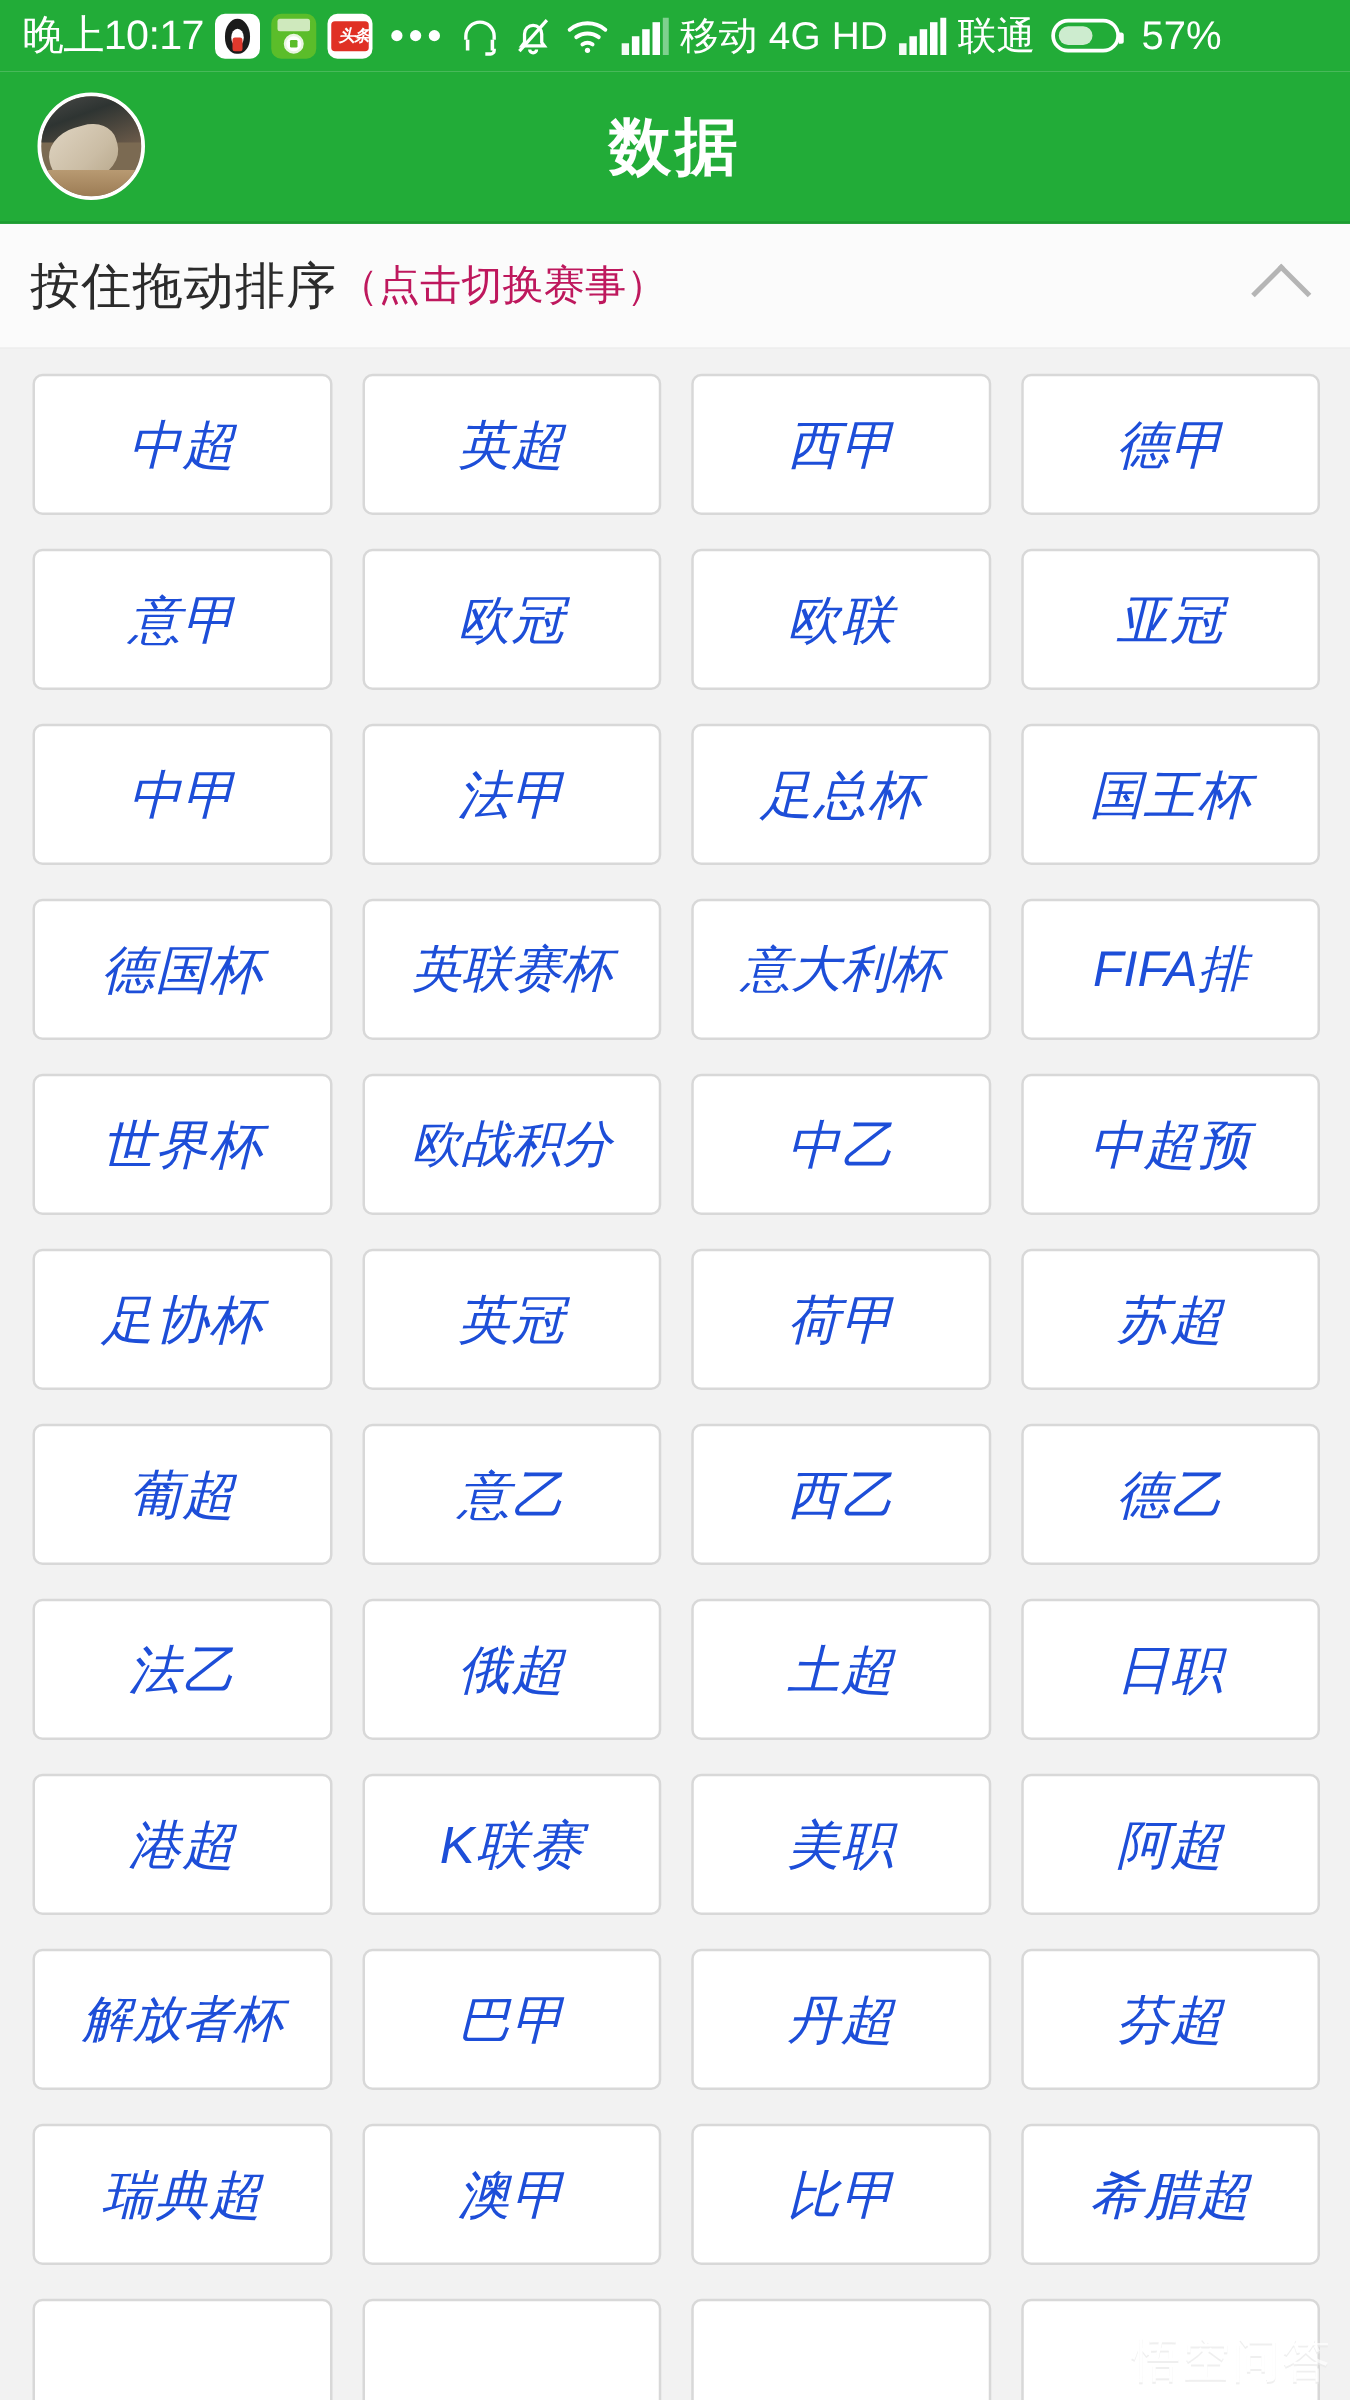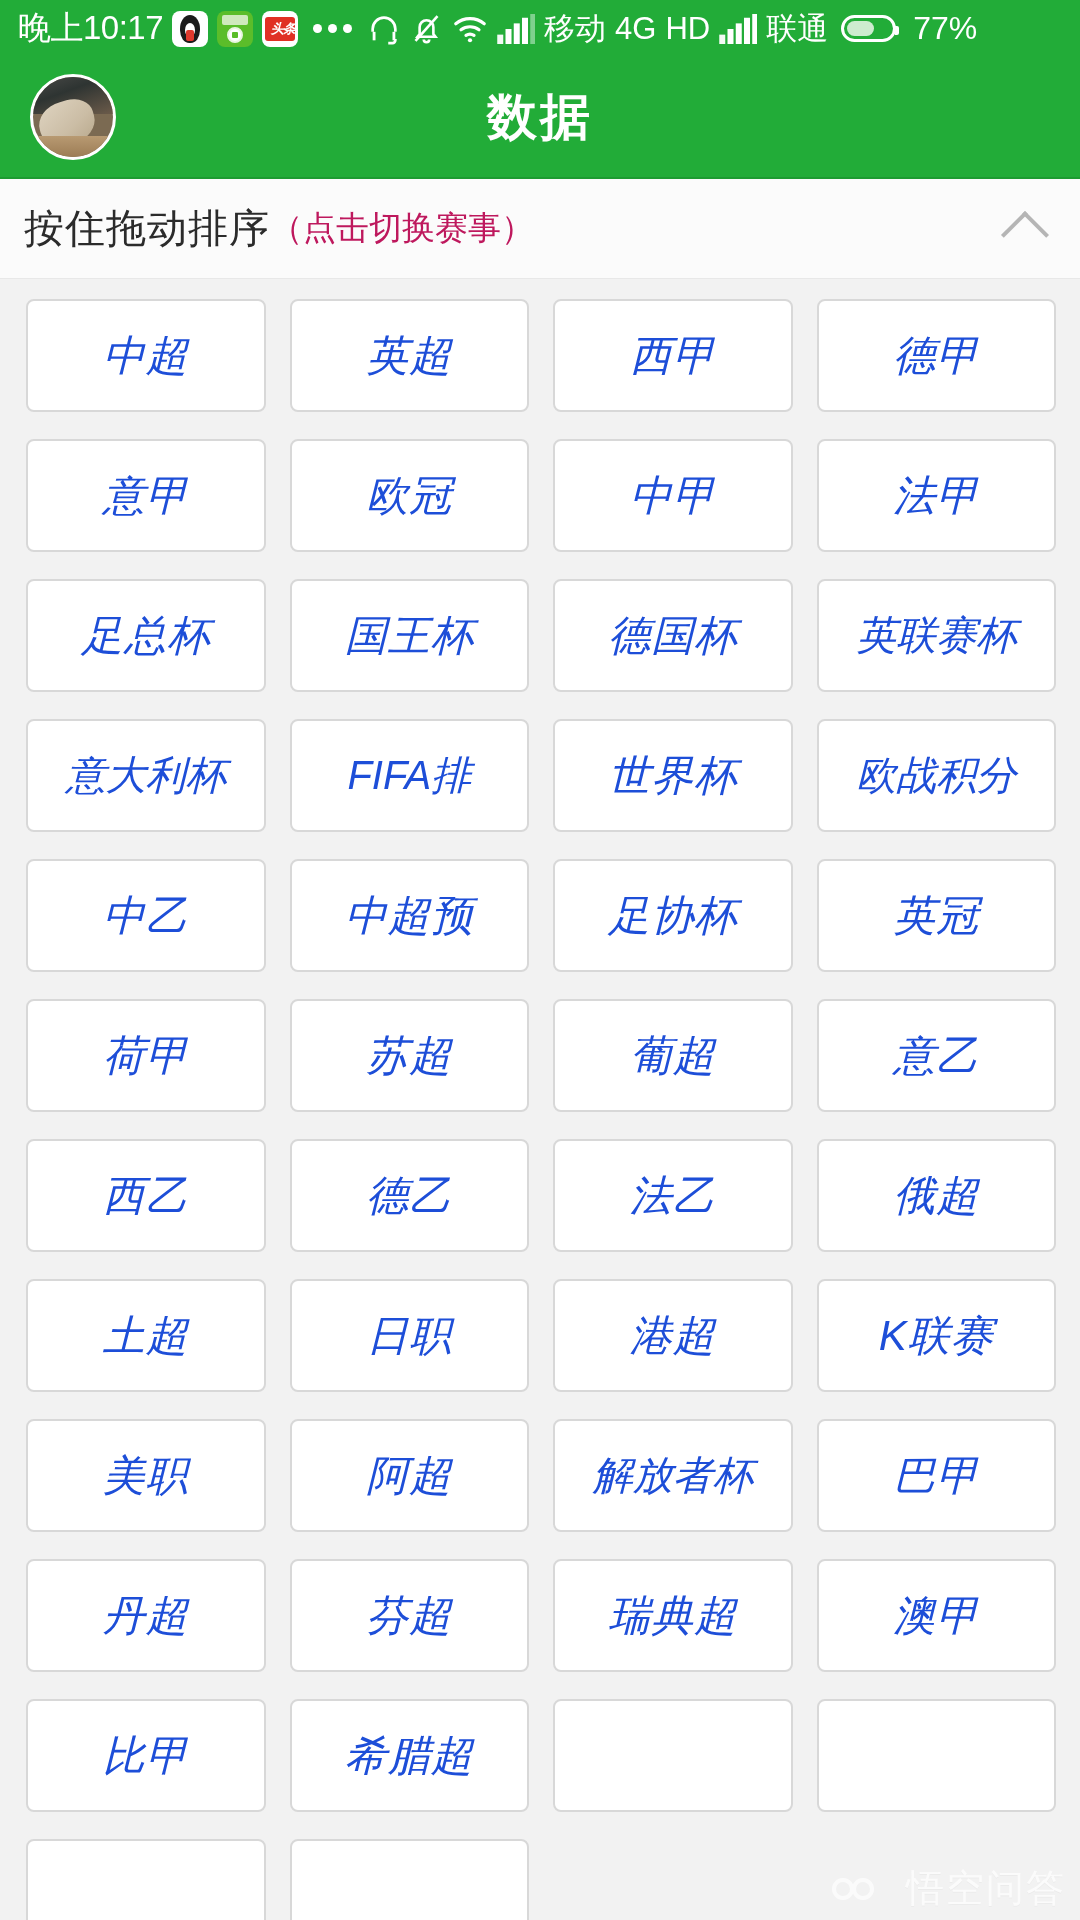--- a/index.html
+++ b/index.html
@@ -328,21 +328,21 @@
     <rect x="8.8" y="5" width="3.2" height="11" fill="#ffffff"></rect>
     <rect x="13.2" y="2" width="3.2" height="14" fill="#ffffff"></rect>
     <rect x="17.6" y="0" width="3.2" height="16" fill="#ffffff"></rect>
   </svg>
 
   <span class="carrier">联通</span>
 
   <span class="battery">
     <i class="battery-fill"></i>
   </span>
-  <span class="battery-pct">77%</span>
+  <span class="battery-pct">57%</span>
 </div>
 
 <div class="title-bar">
   <span class="avatar">
     <i class="avatar-top"></i>
       <i class="avatar-mid"></i>
       <i class="avatar-bot"></i>
   </span>
   <span class="page-title">数据</span>
 </div>
@@ -356,20 +356,22 @@
 </div>
 
 <div class="grid-area">
   <div class="grid">
       <div class="cell">中超</div>
       <div class="cell">英超</div>
       <div class="cell">西甲</div>
       <div class="cell">德甲</div>
       <div class="cell">意甲</div>
       <div class="cell">欧冠</div>
+      <div class="cell">欧联</div>
+      <div class="cell">亚冠</div>
       <div class="cell">中甲</div>
       <div class="cell">法甲</div>
       <div class="cell">足总杯</div>
       <div class="cell">国王杯</div>
       <div class="cell">德国杯</div>
       <div class="cell long">英联赛杯</div>
       <div class="cell long">意大利杯</div>
       <div class="cell long">FIFA排</div>
       <div class="cell">世界杯</div>
       <div class="cell long">欧战积分</div>

